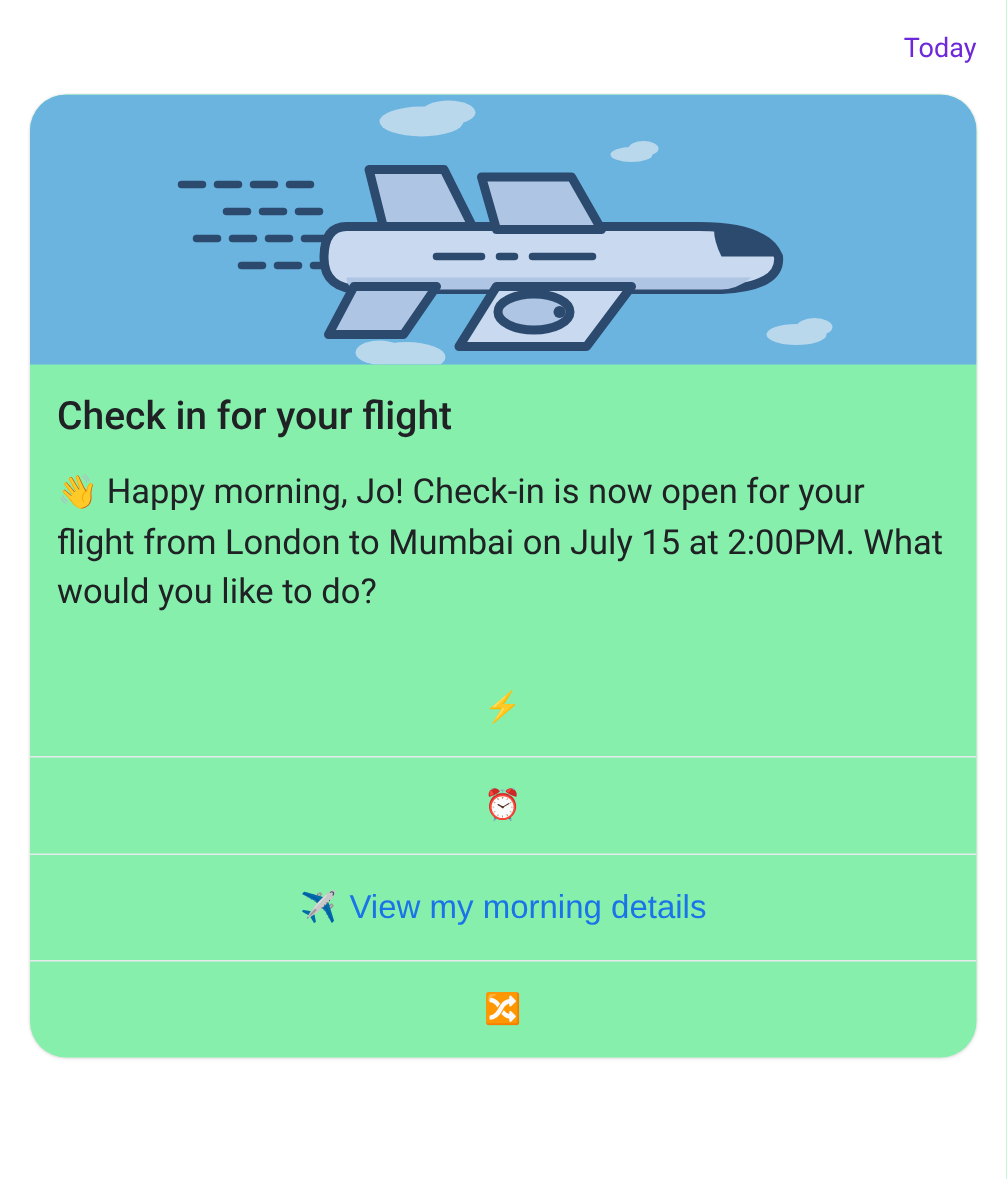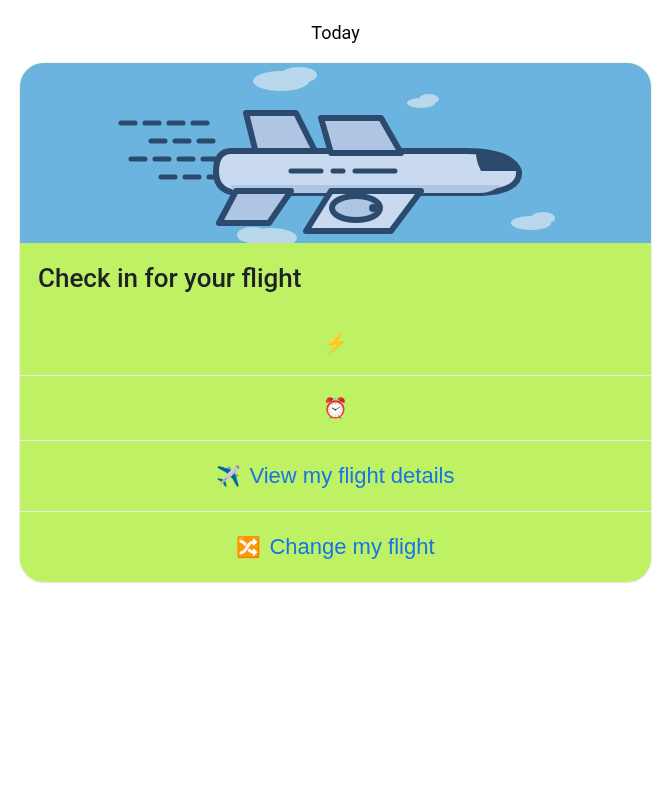--- a/index.html
+++ b/index.html
@@ -8,29 +8,29 @@
       box-sizing: border-box;
     }
     body {
       font-family: -apple-system, BlinkMacSystemFont, "Segoe UI", Roboto, Helvetica, Arial, sans-serif;
       background: #ffffff;
       width: 671px;
       height: 786px;
       padding: 10px 20px;
     }
     .date-header {
-      text-align: center;
-      color: #000000;
+      text-align: right;
+      color: #6d28d9;
       font-size: 18px;
       padding: 12px 0 20px 0;
     }
     .card {
       border-radius: 24px;
       overflow: hidden;
-      background: #bef264;
+      background: #86efac;
       box-shadow: 0 1px 3px rgba(0,0,0,0.08), 0 0 0 1px rgba(0,0,0,0.04);
     }
     .hero {
       background: #6bb4e0;
       height: 180px;
       position: relative;
       overflow: hidden;
     }
     .plane-svg {
       position: absolute;
@@ -129,31 +129,34 @@
 
       <path d="M 310 90 L 380 90 L 360 55 L 300 55 Z" fill="#aec5e4" stroke="#2c4a6e" stroke-width="6" stroke-linejoin="round"></path>
 
       <ellipse cx="335" cy="145" rx="24" ry="12" fill="#aec5e4" stroke="#2c4a6e" stroke-width="6"></ellipse>
       <circle cx="352" cy="145" r="4" fill="#2c4a6e"></circle>
     </svg>
   </div>
 
   <div class="content">
     <div class="title">Check in for your flight</div>
+    <div class="message">
+      <span class="wave">👋</span>
+      <span>Happy morning, Jo! Check-in is now open for your flight from London to Mumbai on July 15 at 2:00PM. What would you like to do?</span>
+    </div>
   </div>
 
   <div class="actions">
     <button class="action-button">
       <span class="action-icon">⚡</span>
     </button>
     <button class="action-button">
       <span class="action-icon">⏰</span>
     </button>
     <button class="action-button">
       <span class="action-icon">✈️</span>
-      <span class="action-label">View my flight details</span>
+      <span class="action-label">View my morning details</span>
     </button>
     <button class="action-button">
       <span class="action-icon">🔀</span>
-      <span class="action-label">Change my flight</span>
     </button>
   </div>
 </div>
 
 </body></html>

